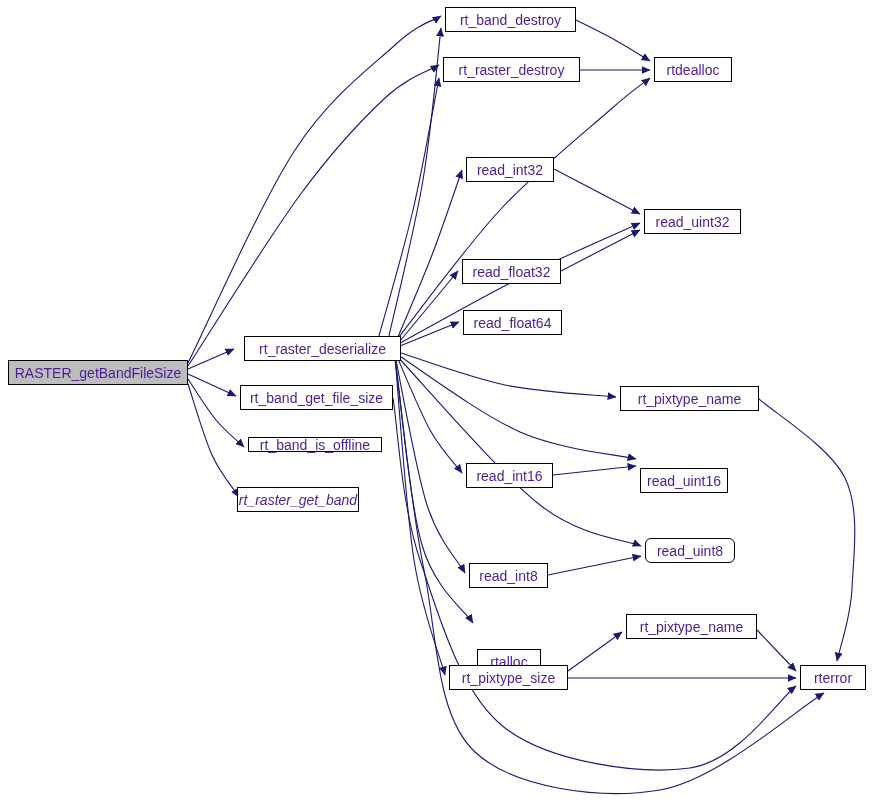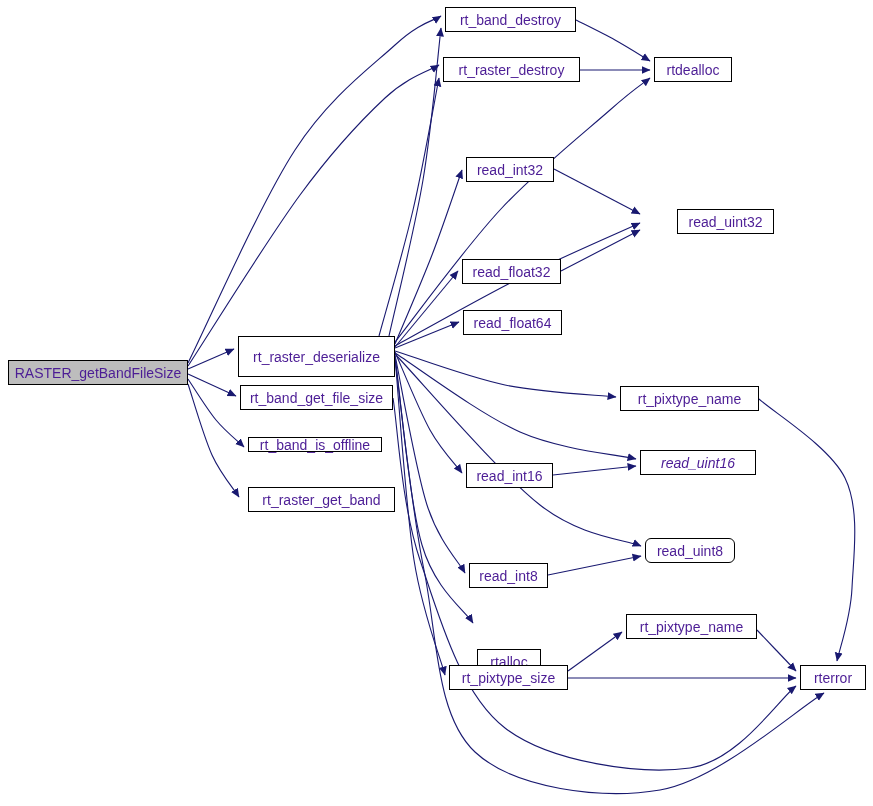--- a/index.html
+++ b/index.html
@@ -84,30 +84,30 @@
         <path d="M 568 678 C 606 678, 758 678, 796 678" fill="none" stroke="#191970" stroke-width="1.1" marker-end="url(#arrowhead)"></path>
         <path d="M 757 630 C 763.5 636.8333333333334, 789.5 664.1666666666666, 796 671" fill="none" stroke="#191970" stroke-width="1.1" marker-end="url(#arrowhead)"></path>
       </g>
   </svg>
   <div id="node-layer">
       <div class="node highlight" title="RASTER_getBandFileSize" style="left: 8px; top: 360px; width: 180px; height: 25px; border-color: rgb(0, 0, 0); background: rgb(189, 189, 189);">RASTER_getBandFileSize</div>
       <div class="node" title="rt_band_destroy" style="left: 445px; top: 7px; width: 131px; height: 25px; border-color: rgb(0, 0, 0); background: rgb(255, 255, 255);">rt_band_destroy</div>
       <div class="node" title="rt_raster_destroy" style="left: 443px; top: 57px; width: 137px; height: 25px; border-color: rgb(0, 0, 0); background: rgb(255, 255, 255);">rt_raster_destroy</div>
       <div class="node" title="rtdealloc" style="left: 654px; top: 57px; width: 78px; height: 25px; border-color: rgb(0, 0, 0); background: rgb(255, 255, 255);">rtdealloc</div>
       <div class="node" title="read_int32" style="left: 466px; top: 157px; width: 88px; height: 25px; border-color: rgb(0, 0, 0); background: rgb(255, 255, 255);">read_int32</div>
-      <div class="node" title="read_uint32" style="left: 644px; top: 209px; width: 97px; height: 25px; border-color: rgb(0, 0, 0); background: rgb(255, 255, 255); margin-left: 33px;">read_uint32</div>
+      <div class="node" title="read_uint32" style="left: 644px; top: 209px; width: 97px; height: 25px; border-color: rgb(0, 0, 0); background: rgb(255, 255, 255);">read_uint32</div>
       <div class="node" title="read_float32" style="left: 462px; top: 259px; width: 99px; height: 25px; border-color: rgb(0, 0, 0); background: rgb(255, 255, 255);">read_float32</div>
       <div class="node" title="read_float64" style="left: 463px; top: 310px; width: 99px; height: 25px; border-color: rgb(0, 0, 0); background: rgb(255, 255, 255);">read_float64</div>
-      <div class="node" title="rt_raster_deserialize" style="left: 238px; top: 336px; width: 157px; height: 41px; border-color: rgb(0, 0, 0); background: rgb(255, 255, 255);">rt_raster_deserialize</div>
+      <div class="node" title="rt_raster_deserialize" style="left: 244px; top: 336px; width: 157px; height: 25px; border-color: rgb(0, 0, 0); background: rgb(255, 255, 255);">rt_raster_deserialize</div>
       <div class="node" title="rt_band_get_file_size" style="left: 240px; top: 385px; width: 153px; height: 25px; border-color: rgb(0, 0, 0); background: rgb(255, 255, 255);">rt_band_get_file_size</div>
       <div class="node" title="rt_pixtype_name" style="left: 620px; top: 386px; width: 139px; height: 25px; border-color: rgb(0, 0, 0); background: rgb(255, 255, 255);">rt_pixtype_name</div>
       <div class="node" title="rt_band_is_offline" style="left: 248px; top: 437px; width: 134px; height: 15px; border-color: rgb(0, 0, 0); background: rgb(255, 255, 255);">rt_band_is_offline</div>
       <div class="node" title="read_int16" style="left: 466px; top: 463px; width: 87px; height: 25px; border-color: rgb(0, 0, 0); background: rgb(255, 255, 255);">read_int16</div>
-      <div class="node" title="read_uint16" style="left: 640px; top: 450px; width: 116px; height: 25px; border-color: rgb(0, 0, 0); background: rgb(255, 255, 255); font-style: italic;">read_uint16</div>
-      <div class="node" title="rt_raster_get_band" style="left: 248px; top: 487px; width: 147px; height: 25px; border-color: rgb(0, 0, 0); background: rgb(255, 255, 255);">rt_raster_get_band</div>
+      <div class="node" title="read_uint16" style="left: 640px; top: 468px; width: 88px; height: 25px; border-color: rgb(0, 0, 0); background: rgb(255, 255, 255);">read_uint16</div>
+      <div class="node" title="rt_raster_get_band" style="left: 237px; top: 487px; width: 122px; height: 25px; border-color: rgb(0, 0, 0); background: rgb(255, 255, 255); font-style: italic;">rt_raster_get_band</div>
       <div class="node" title="read_uint8" style="left: 645px; top: 538px; width: 90px; height: 25px; border-color: rgb(0, 0, 0); background: rgb(255, 255, 255); border-radius: 6px;">read_uint8</div>
       <div class="node" title="read_int8" style="left: 469px; top: 563px; width: 79px; height: 25px; border-color: rgb(0, 0, 0); background: rgb(255, 255, 255);">read_int8</div>
       <div class="node" title="rtalloc" style="left: 477px; top: 613px; width: 64px; height: 25px; border-color: rgb(0, 0, 0); background: rgb(255, 255, 255); margin-top: 36px;">rtalloc</div>
       <div class="node" title="rt_pixtype_name" style="left: 626px; top: 614px; width: 131px; height: 25px; border-color: rgb(0, 0, 0); background: rgb(255, 255, 255);">rt_pixtype_name</div>
       <div class="node" title="rt_pixtype_size" style="left: 449px; top: 665px; width: 119px; height: 25px; border-color: rgb(0, 0, 0); background: rgb(255, 255, 255);">rt_pixtype_size</div>
       <div class="node" title="rterror" style="left: 800px; top: 665px; width: 66px; height: 25px; border-color: rgb(0, 0, 0); background: rgb(255, 255, 255);">rterror</div>
     </div>
 </div>
 
 </body></html>

